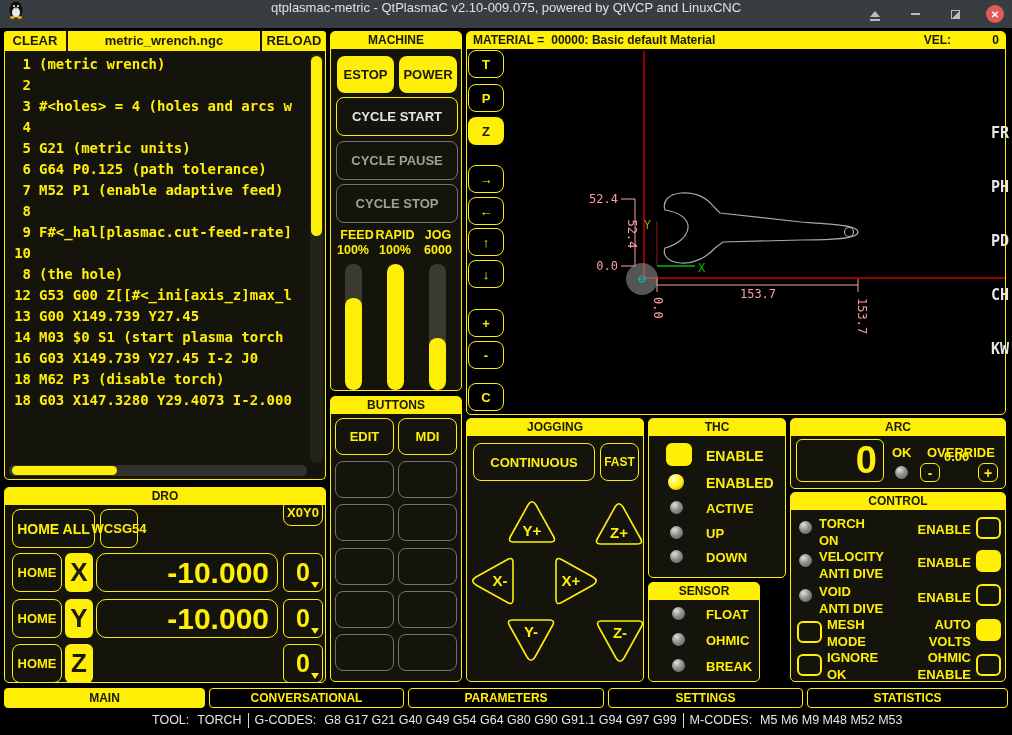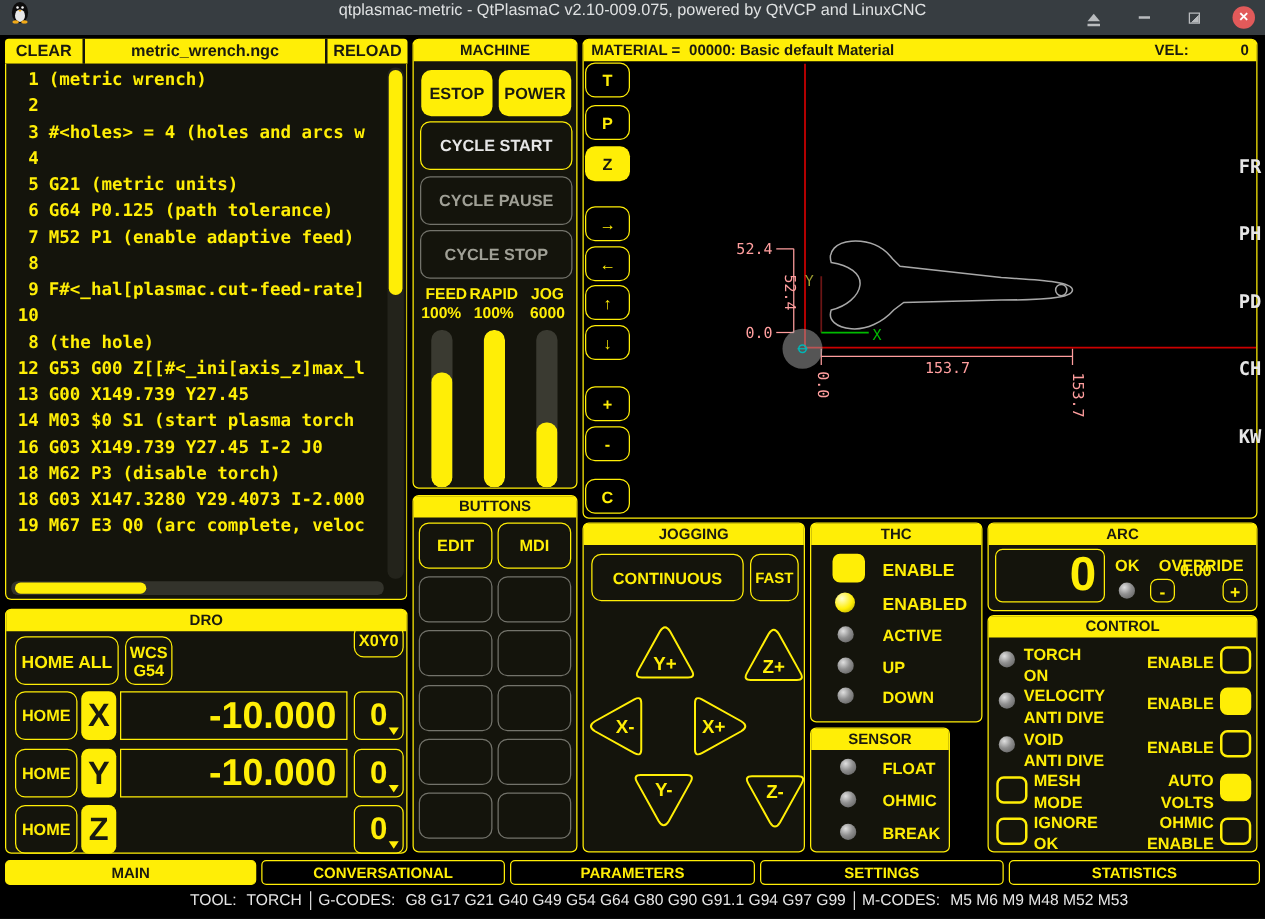--- a/index.html
+++ b/index.html
@@ -50,21 +50,21 @@
   .slider{position:absolute;width:17px;background:#3a3a31;border-radius:8px;overflow:hidden}
   .sfill{position:absolute;left:0;right:0;bottom:0;background:var(--accent);border-radius:8px}
   
   .led{border-radius:50%;background:radial-gradient(circle at 35% 30%,#e0e0e0,#8f8f8f 45%,#555 100%);position:absolute}
   .led.on{background:radial-gradient(circle at 35% 30%,#ffffd0,#ffee06 55%,#a89a00 100%)}
   .chk{position:absolute;border:2px solid var(--accent);border-radius:6px;background:transparent;cursor:pointer}
   .chk.checked{background:var(--accent)}
   .plabel{position:absolute;color:var(--accent);font-size:13px;font-weight:bold;white-space:nowrap}
   .rlabel{position:absolute;color:var(--accent);font-size:13px;font-weight:bold;white-space:nowrap;text-align:right}
   
-  .droval{position:absolute;border:1px solid var(--accent);border-radius:0;color:var(--accent);font-size:30px;font-weight:bold;text-align:right;padding-right:8px;display:flex;align-items:center;justify-content:flex-end}
+  .droval{position:absolute;border:1px solid var(--accent);border-radius:10px;color:var(--accent);font-size:30px;font-weight:bold;text-align:right;padding-right:8px;display:flex;align-items:center;justify-content:flex-end}
   .axbadge{position:absolute;background:var(--accent);color:var(--header_text);font-size:26px;font-weight:bold;border-radius:6px;display:flex;align-items:center;justify-content:center}
   .ddzero{position:absolute;border:1px solid var(--accent);border-radius:6px;color:var(--accent);font-size:25px;font-weight:bold;display:flex;align-items:center;justify-content:center;cursor:pointer}
   .dd-arrow{position:absolute;right:3px;bottom:3px;width:0;height:0;border-left:4px solid transparent;border-right:4px solid transparent;border-top:6px solid var(--accent)}
   
   .tab{position:absolute;top:688px;height:20px;border-radius:4px;font-size:12px;font-weight:bold;display:flex;align-items:center;justify-content:center;cursor:pointer;border:1px solid var(--accent);color:var(--accent)}
   .tab.active{background:var(--accent);color:var(--header_text)}
   .statusbar{position:absolute;left:0;top:710px;width:1012px;height:20px;display:flex;align-items:center;color:var(--white);font-size:12.5px;white-space:pre}
   .sep{width:1px;height:15px;background:#d8d8d8;margin:0 6px}
   .jogsvg{position:absolute;cursor:pointer}
   .ovtext{position:absolute;left:524px;top:56px;color:var(--white);font-family:"DejaVu Sans Mono",monospace;font-size:15px;font-weight:bold;line-height:18px;white-space:pre}
@@ -119,21 +119,20 @@
       <div class="gl"><span class="gn">8</span><span class="gt"></span></div>
       <div class="gl"><span class="gn">9</span><span class="gt">F#&lt;_hal[plasmac.cut-feed-rate]</span></div>
       <div class="gl"><span class="gn">10</span><span class="gt"></span></div>
       <div class="gl"><span class="gn">8</span><span class="gt">(the hole)</span></div>
       <div class="gl"><span class="gn">12</span><span class="gt">G53 G00 Z[[#&lt;_ini[axis_z]max_l</span></div>
       <div class="gl"><span class="gn">13</span><span class="gt">G00 X149.739 Y27.45</span></div>
       <div class="gl"><span class="gn">14</span><span class="gt">M03 $0 S1 (start plasma torch</span></div>
       <div class="gl"><span class="gn">16</span><span class="gt">G03 X149.739 Y27.45 I-2 J0</span></div>
       <div class="gl"><span class="gn">18</span><span class="gt">M62 P3 (disable torch)</span></div>
       <div class="gl"><span class="gn">18</span><span class="gt">G03 X147.3280 Y29.4073 I-2.000</span></div>
-      <div class="gl"><span class="gn">19</span><span class="gt">M67 E3 Q0 (arc complete, veloc</span></div>
     </div>
     <div class="vscroll">
         <div class="vthumb"></div>
       </div>
     <div class="hscroll">
         <div class="hthumb"></div>
       </div>
   </div>
 
   <div class="panel" style="left:330px;top:31px;width:132px;height:360px">
@@ -335,21 +334,21 @@
     <div class="plabel" style="left:36px;top:157px">IGNORE</div>
     <div class="plabel" style="left:36px;top:174px">OK</div>
     <div class="rlabel" style="right:34px;top:157px">OHMIC</div>
     <div class="rlabel" style="right:34px;top:174px">ENABLE</div>
     <div class="chk" style="left:185px;top:161px;width:25px;height:22px"></div>
   </div>
 
   <div class="panel" style="left:4px;top:487px;width:322px;height:196px">
     <div class="phead">DRO</div>
     <div class="b yline" style="left:7px;top:21px;width:83px;height:39px;font-size:14px">HOME ALL</div>
-    <div class="b yline" style="left:95px;top:21px;width:38px;height:39px;font-size:13px;flex-direction:column;line-height:15px">
+    <div class="b yline" style="left:95px;top:21px;width:38px;height:39px;font-size:13px;flex-direction:row;line-height:15px">
       <span>WCS</span>
       <span>G54</span>
     </div>
     <div class="b yline" style="left:278px;top:11px;width:40px;height:27px;font-size:13px">X0Y0</div>
 
     <div class="b yline" style="left:7px;top:65px;width:50px;height:39px;font-size:13px">HOME</div>
     <div class="axbadge" style="left:60px;top:65px;width:28px;height:39px">X</div>
     <div class="droval" style="left:91px;top:65px;width:182px;height:39px">-10.000</div>
     <div class="ddzero" style="left:278px;top:65px;width:40px;height:39px">
         <span>0</span>

